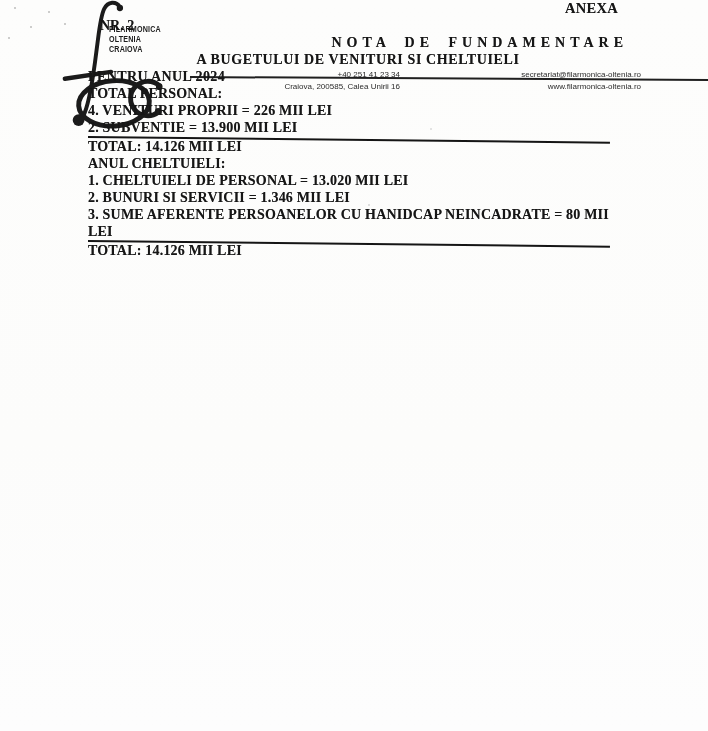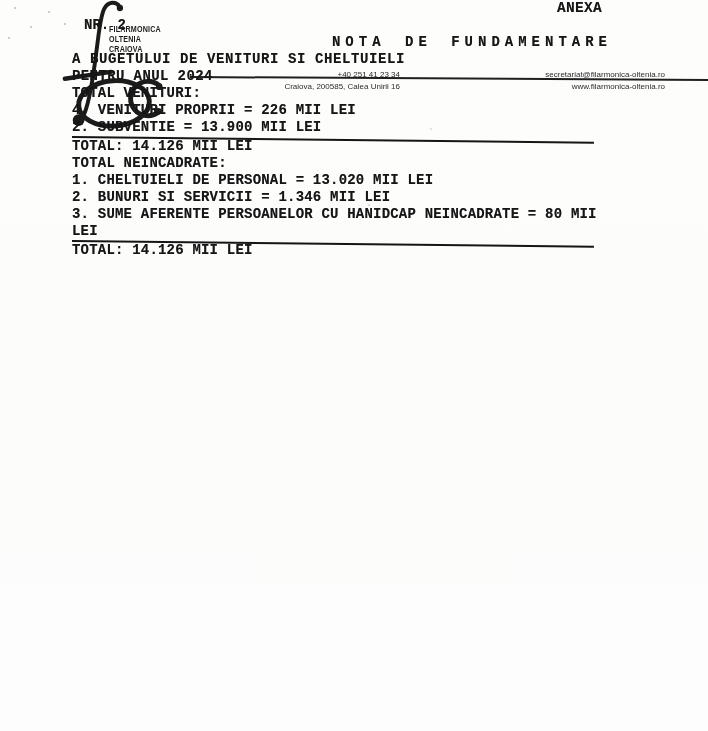--- a/index.html
+++ b/index.html
@@ -17,39 +17,38 @@
     font-family:"Liberation Sans", sans-serif;font-weight:bold;
     font-size:8.5px;line-height:9.8px;letter-spacing:.2px;color:#1d1d1d;
     transform:scaleX(.84);transform-origin:left top;white-space:nowrap;
   }
   .contact{
     position:absolute;top:34px;
     font-family:"Liberation Sans", sans-serif;font-size:8px;line-height:11.5px;
     color:#2b2b2b;text-align:right;white-space:nowrap;margin-top:35px;
   }
   .contact-left{left:240px;width:160px;}
-  .contact-right{left:502px;width:163px;}
+  .contact-right{left:478px;width:163px;}
   .header-rule{
     position:absolute;left:190px;top:76px;width:518px;height:2px;background:#1f1f1f;
     transform:rotate(.33deg);transform-origin:left center;
   }
   
   .speck{position:absolute;background:#9a9a9a;border-radius:50%;opacity:.65;}
   
   .content{
-    position:absolute;left:72px;top:0;width:540px;
+    position:absolute;left:88px;top:0;width:540px;
     font-weight:bold;font-size:14px;line-height:17px;
     text-shadow:0 0 .5px rgba(20,20,20,.45);
-    font-family:Liberation Mono, monospace;
   }
   .content > div{margin:0;}
   .anexa{margin-top:172px;text-align:right;padding-right:10px;font-size:14.5px;letter-spacing:.3px;}
   .nr{margin-top:14px;padding-left:12px;}
   .title-1{margin-top:17px;text-align:right;letter-spacing:5px;word-spacing:6px;}
-  .title-2{margin-top:19px;text-align:left;letter-spacing:.6px;}
+  .title-2{margin-top:19px;text-align:center;letter-spacing:.6px;}
   .title-3{margin-top:18px;letter-spacing:.4px;}
   .sec-heading-1{margin-top:67px;letter-spacing:.2px;}
   .sec-heading-2{margin-top:30px;letter-spacing:.2px;}
   .item{margin-top:20px;letter-spacing:.2px;max-width:528px;}
   .item-wrap{margin-top:15px;}
   .sep{height:2px;background:#151515;width:522px;transform:rotate(.62deg);transform-origin:left center;}
   .sep-1{margin-top:11px;}
   .sep-2{margin-top:10px;}
   .total-line{letter-spacing:.2px;}
   .total-1{margin-top:6px;}
@@ -101,27 +100,27 @@
   <div class="header-rule"></div>
 
   <div class="content">
     <div class="anexa">ANEXA</div>
     <div class="nr">NR. 2</div>
 
     <div class="title-1">NOTA DE FUNDAMENTARE</div>
     <div class="title-2">A BUGETULUI DE VENITURI SI CHELTUIELI</div>
     <div class="title-3">PENTRU ANUL 2024</div>
 
-    <div class="sec-heading-1">TOTAL VENITURI:</div>
+    <div class="sec-heading-1">TOTAL PERSONAL:</div>
     <div class="item">4. VENITURI PROPRII = 226 MII LEI</div>
     <div class="item">2. SUBVENTIE = 13.900 MII LEI</div>
     <div class="sep sep-1"></div>
     <div class="total-line total-1">TOTAL: 14.126 MII LEI</div>
 
-    <div class="sec-heading-2">TOTAL NEINCADRATE:</div>
+    <div class="sec-heading-2">ANUL CHELTUIELI:</div>
     <div class="item">1. CHELTUIELI DE PERSONAL = 13.020 MII LEI</div>
     <div class="item">2. BUNURI SI SERVICII = 1.346 MII LEI</div>
     <div class="item item-wrap">3. SUME AFERENTE PERSOANELOR CU HANIDCAP NEINCADRATE = 80 MII LEI</div>
     <div class="sep sep-2"></div>
     <div class="total-line total-2">TOTAL: 14.126 MII LEI</div>
   </div>
 
 </div>
 
 </body></html>

